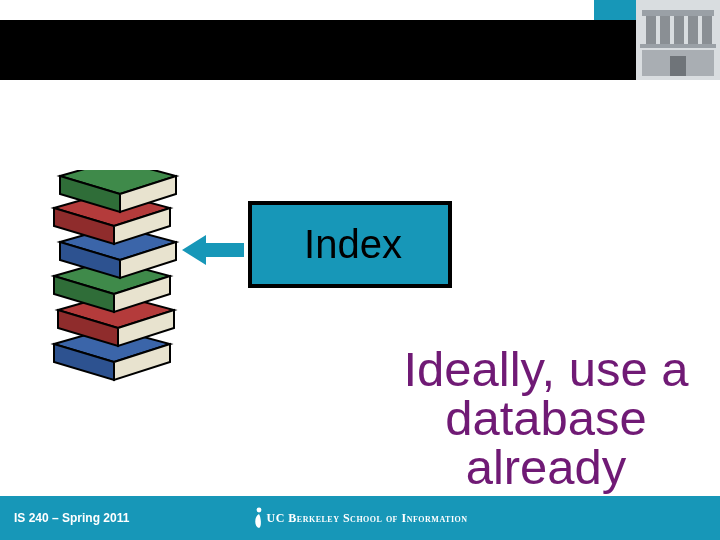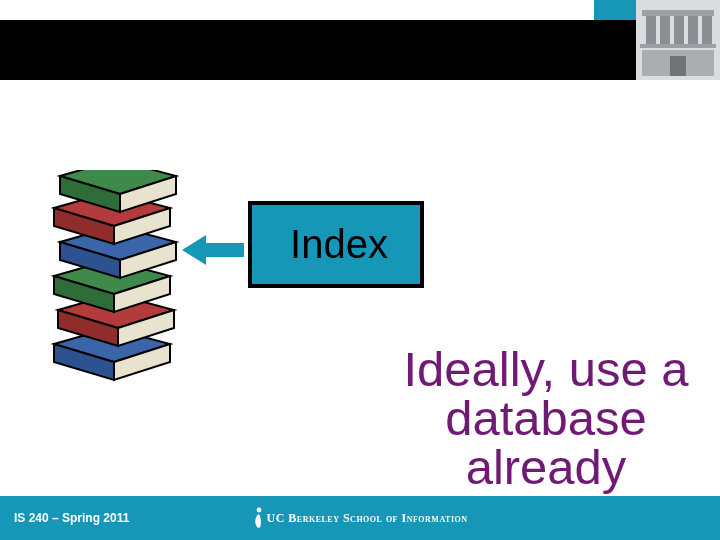--- a/index.html
+++ b/index.html
@@ -9,21 +9,21 @@
   .accent-strip { position: absolute; left: 594px; top: 0; width: 126px; height: 80px; background: #1797b8; }
   .photo-box { position: absolute; left: 636px; top: 0; width: 84px; height: 80px; }
   .photo-box svg { width: 100%; height: 100%; display: block; }
 
   .books { position: absolute; left: 44px; top: 170px; width: 140px; height: 220px; }
   .books svg { width: 100%; height: 100%; display: block; }
 
   .arrow { position: absolute; left: 182px; top: 235px; }
   .arrow svg { display: block; }
 
-  .index-box { position: absolute; left: 248px; top: 201px; width: 176px; height: 87px; border: 4px solid #000; background: #1797b8; display: flex; align-items: center; justify-content: center; padding-left: 6px; }
+  .index-box { position: absolute; left: 248px; top: 201px; width: 204px; height: 87px; border: 4px solid #000; background: #1797b8; display: flex; align-items: center; justify-content: center; padding-left: 6px; }
   .index-box span { font-size: 40px; color: #000; }
 
   .heading { position: absolute; right: 4px; top: 92px; width: 276px; text-align: right; font-size: 42px; line-height: 1.02; color: #000; }
 
   .subhead { position: absolute; right: 4px; top: 345px; width: 340px; text-align: center; font-size: 49px; line-height: 1.0; color: #701a75; font-weight: 400; }
 
   .footer { position: absolute; left: 0; bottom: 0; width: 720px; height: 44px; background: #1797b8; display: flex; align-items: center; color: #fff; font-family: Arial, Helvetica, sans-serif; font-size: 12px; font-weight: bold; }
   .footer-left { position: absolute; left: 14px; }
   .footer-center { position: absolute; left: 0; right: 0; text-align: center; display: flex; align-items: center; justify-content: center; gap: 0; }
   .footer-center .logo-wrap { display: inline-flex; align-items: center; }

